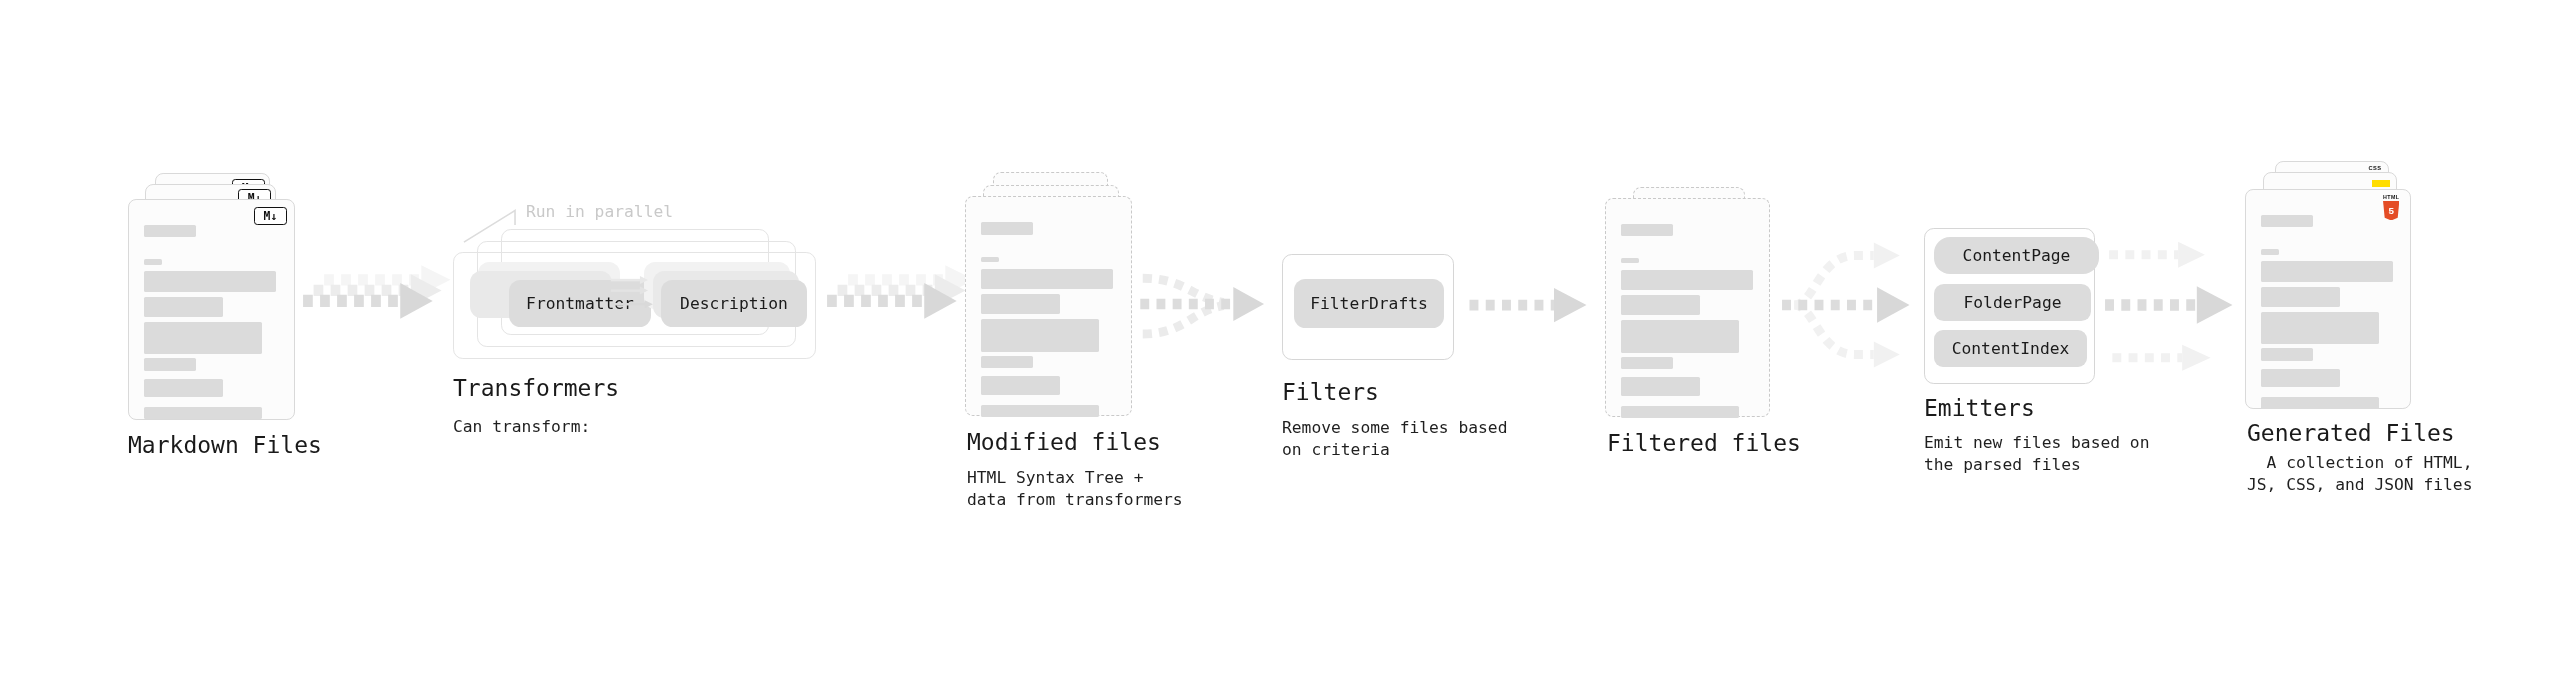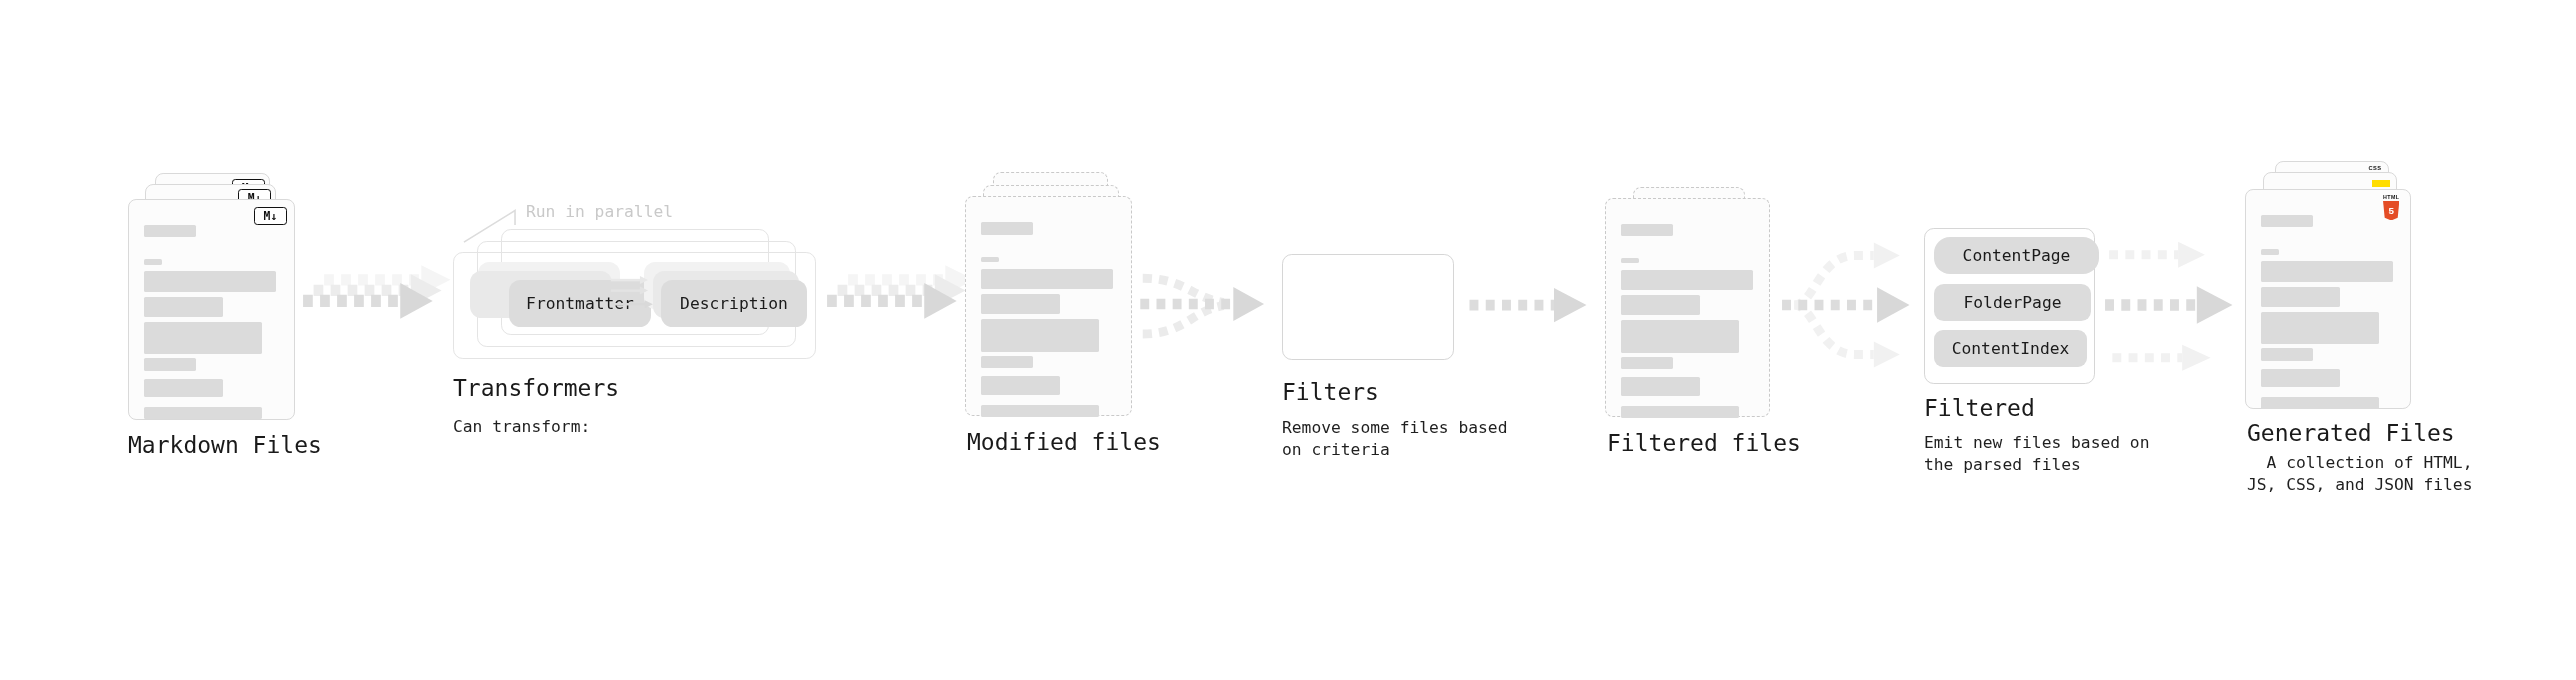--- a/index.html
+++ b/index.html
@@ -130,29 +130,34 @@
           <div style="width: 132px; height: 20.3px; margin-top: 6.5px; background: rgb(219, 219, 219); border-radius: 1.6px;"></div>
           <div style="width: 79px; height: 20.3px; margin-top: 4.9px; background: rgb(219, 219, 219); border-radius: 1.6px;"></div>
           <div style="width: 118px; height: 32.5px; margin-top: 4.9px; background: rgb(219, 219, 219); border-radius: 1.6px;"></div>
           <div style="width: 52px; height: 12.2px; margin-top: 4.1px; background: rgb(219, 219, 219); border-radius: 1.6px;"></div>
           <div style="width: 79px; height: 18.7px; margin-top: 8.1px; background: rgb(219, 219, 219); border-radius: 1.6px;"></div>
           <div style="width: 118px; height: 12.2px; margin-top: 9.8px; background: rgb(219, 219, 219); border-radius: 1.6px;"></div>
         </div>
     </div>
   </div>
   <div class="title" style="left:967px;top:429px;">Modified files</div>
+  <div class="caption" style="left:967px;top:467px;">HTML Syntax Tree +
+data from transformers</div>
 
   <svg class="abs" style="left:1136px;top:258px;" width="138" height="93" viewBox="0 0 170 115">
     <path d="M8,25 C60,25 70,50 108,55" fill="none" stroke="#ebebeb" stroke-width="11" stroke-dasharray="11 9"></path>
     <path d="M8,94 C60,94 70,64 108,59" fill="none" stroke="#ebebeb" stroke-width="11" stroke-dasharray="11 9"></path>
     <line x1="5" y1="57" x2="120" y2="57" stroke="#dcdcdc" stroke-width="13" stroke-dasharray="11 9"></line>
     <polygon points="120,36 120,78 158,57" fill="#d8d8d8"></polygon>
   </svg>
 
   <div class="box2" style="left:1282px;top:254px;width:172px;height:106px;"></div>
+  <div class="pill" style="left:1294px;top:279px;width:150px;height:49px;">
+      <span>FilterDrafts</span>
+    </div>
   <div class="title" style="left:1282px;top:379px;">Filters</div>
   <div class="caption" style="left:1282px;top:417px;">Remove some files based
 on criteria</div>
 
   <svg class="abs" style="left:1463px;top:283px;" width="130" height="45" viewBox="0 0 160 55">
     <line x1="8" y1="27" x2="112" y2="27" stroke="#dcdcdc" stroke-width="13" stroke-dasharray="11 9"></line>
     <polygon points="112,6 112,48 152,27" fill="#d8d8d8"></polygon>
   </svg>
 
   <div class="abs" style="left:1605px;top:187px;width:167px;height:236px;">
@@ -188,21 +193,21 @@
   <div class="box2" style="left:1924px;top:228px;width:171px;height:156px;"></div>
   <div class="pill" style="left:1934px;top:237px;width:165px;height:37px;border-radius:16px;justify-content:center;">
       <span>ContentPage</span>
     </div>
   <div class="pill" style="left:1934px;top:284px;width:157px;height:37px;border-radius:9.8px;">
       <span>FolderPage</span>
     </div>
   <div class="pill" style="left:1934px;top:330px;width:153px;height:37px;border-radius:9px;">
       <span>ContentIndex</span>
     </div>
-  <div class="title" style="left:1924px;top:395px;">Filtered</div>
+  <div class="title" style="left:1924px;top:395px;">Emitters</div>
   <div class="caption" style="left:1924px;top:432px;">Emit new files based on
 the parsed files</div>
 
   <svg class="abs" style="left:2101px;top:236px;" width="138" height="138" viewBox="0 0 170 170">
     <g>
         <line x1="10" y1="23" x2="95" y2="23" stroke="#f1f1f1" stroke-width="11" stroke-dasharray="11 9"></line>
         <polygon points="95,7 95,39 128,23" fill="#f1f1f1"></polygon>
       </g>
     <g>
         <line x1="14" y1="150" x2="100" y2="150" stroke="#f1f1f1" stroke-width="11" stroke-dasharray="11 9"></line>

